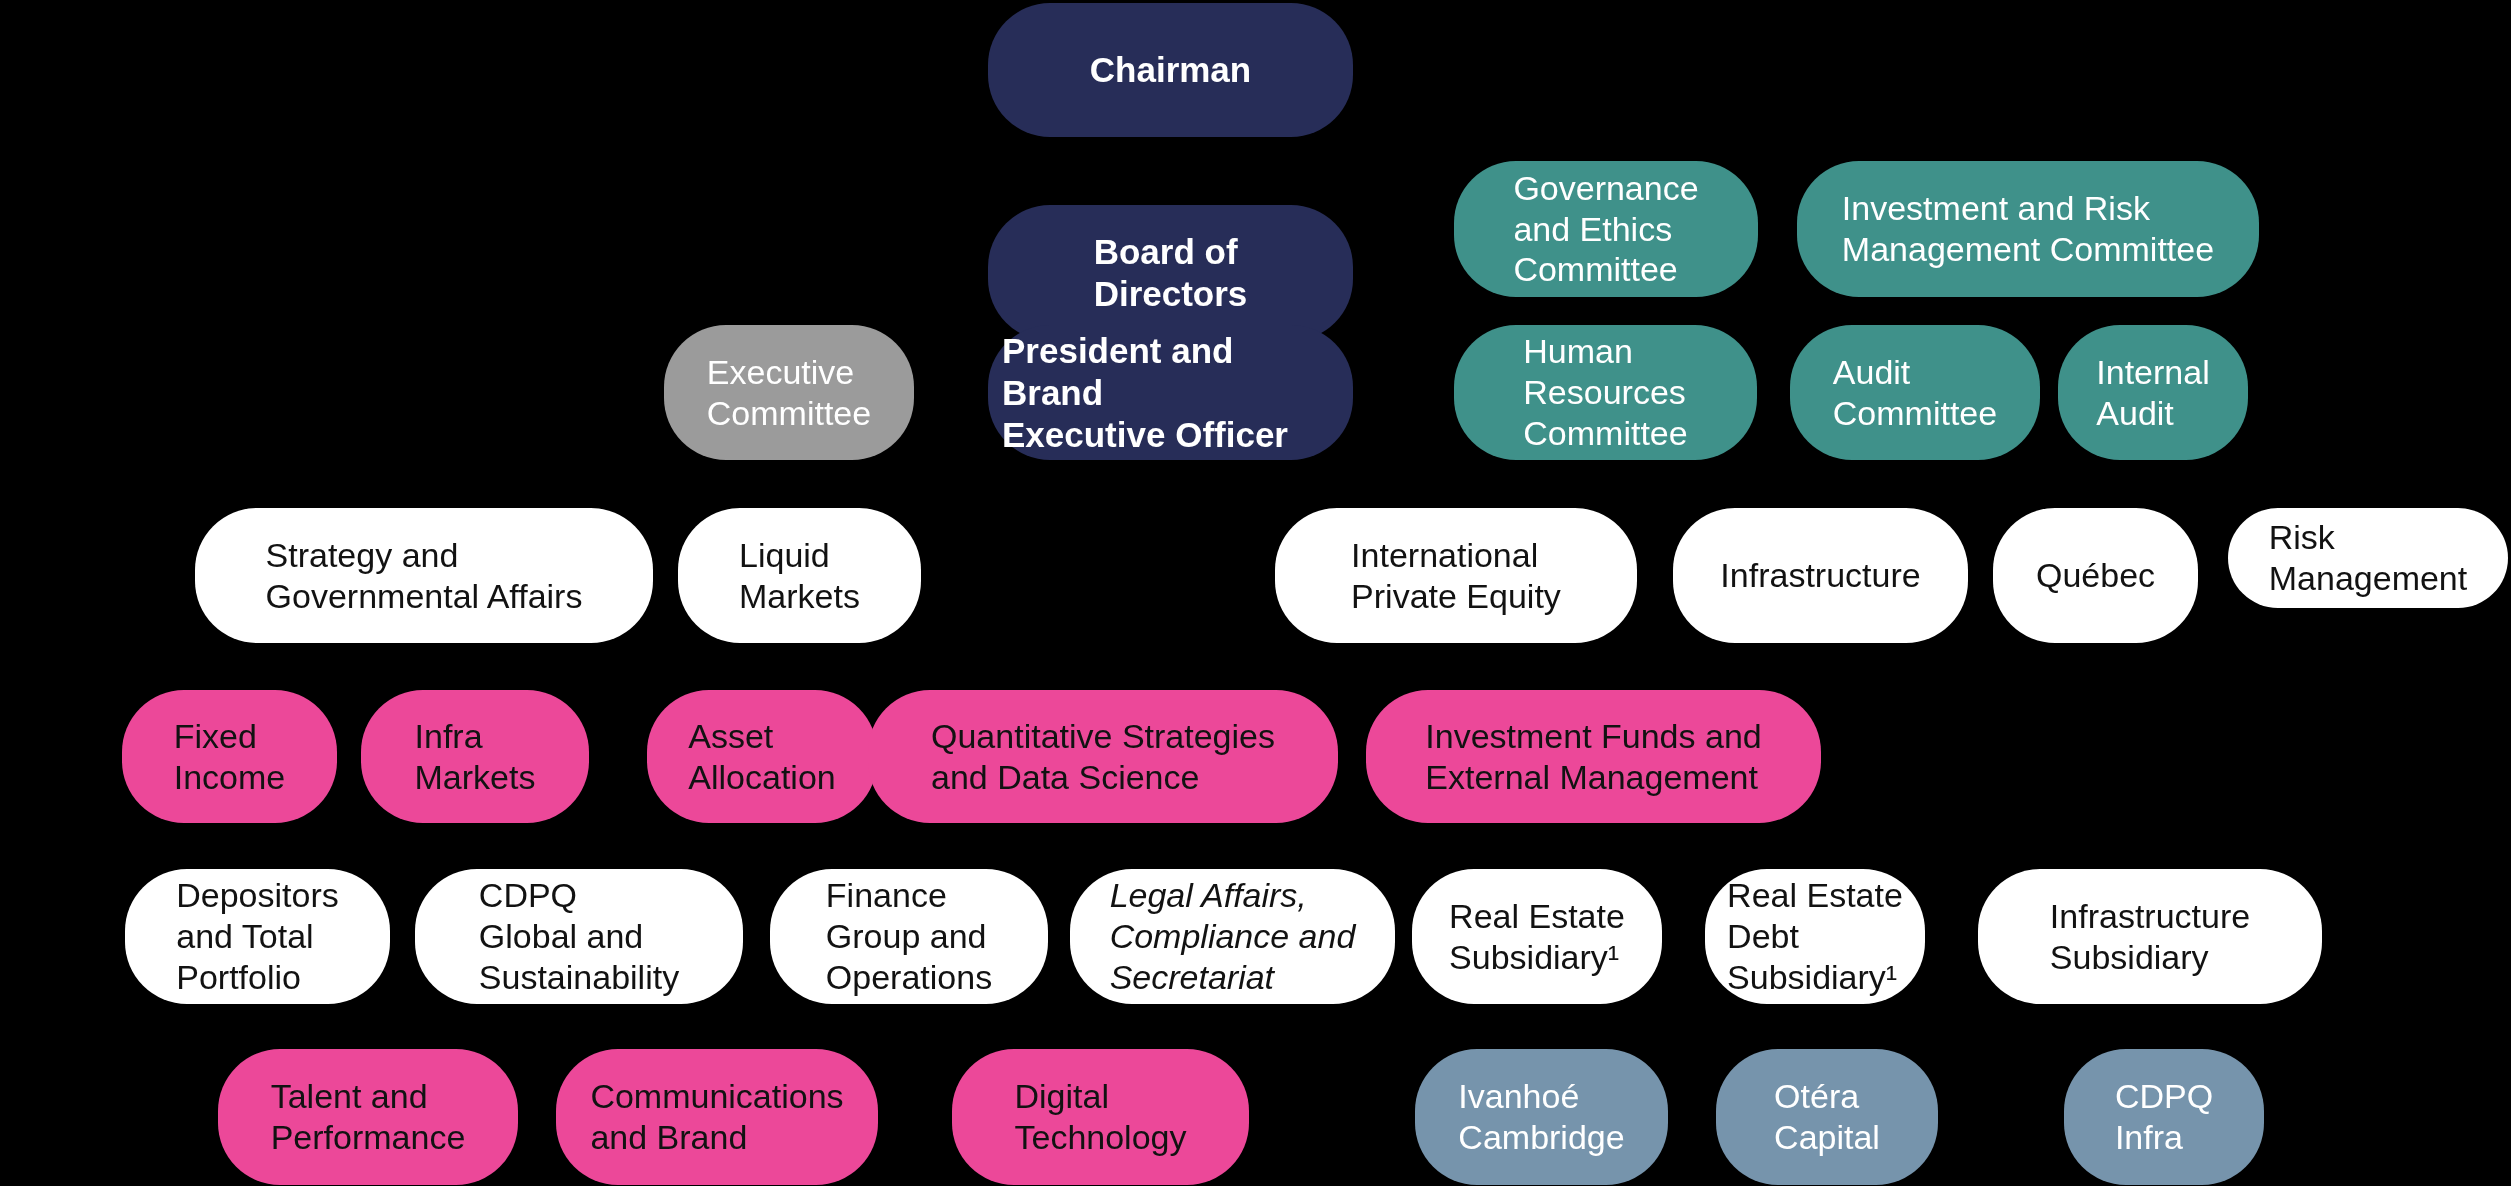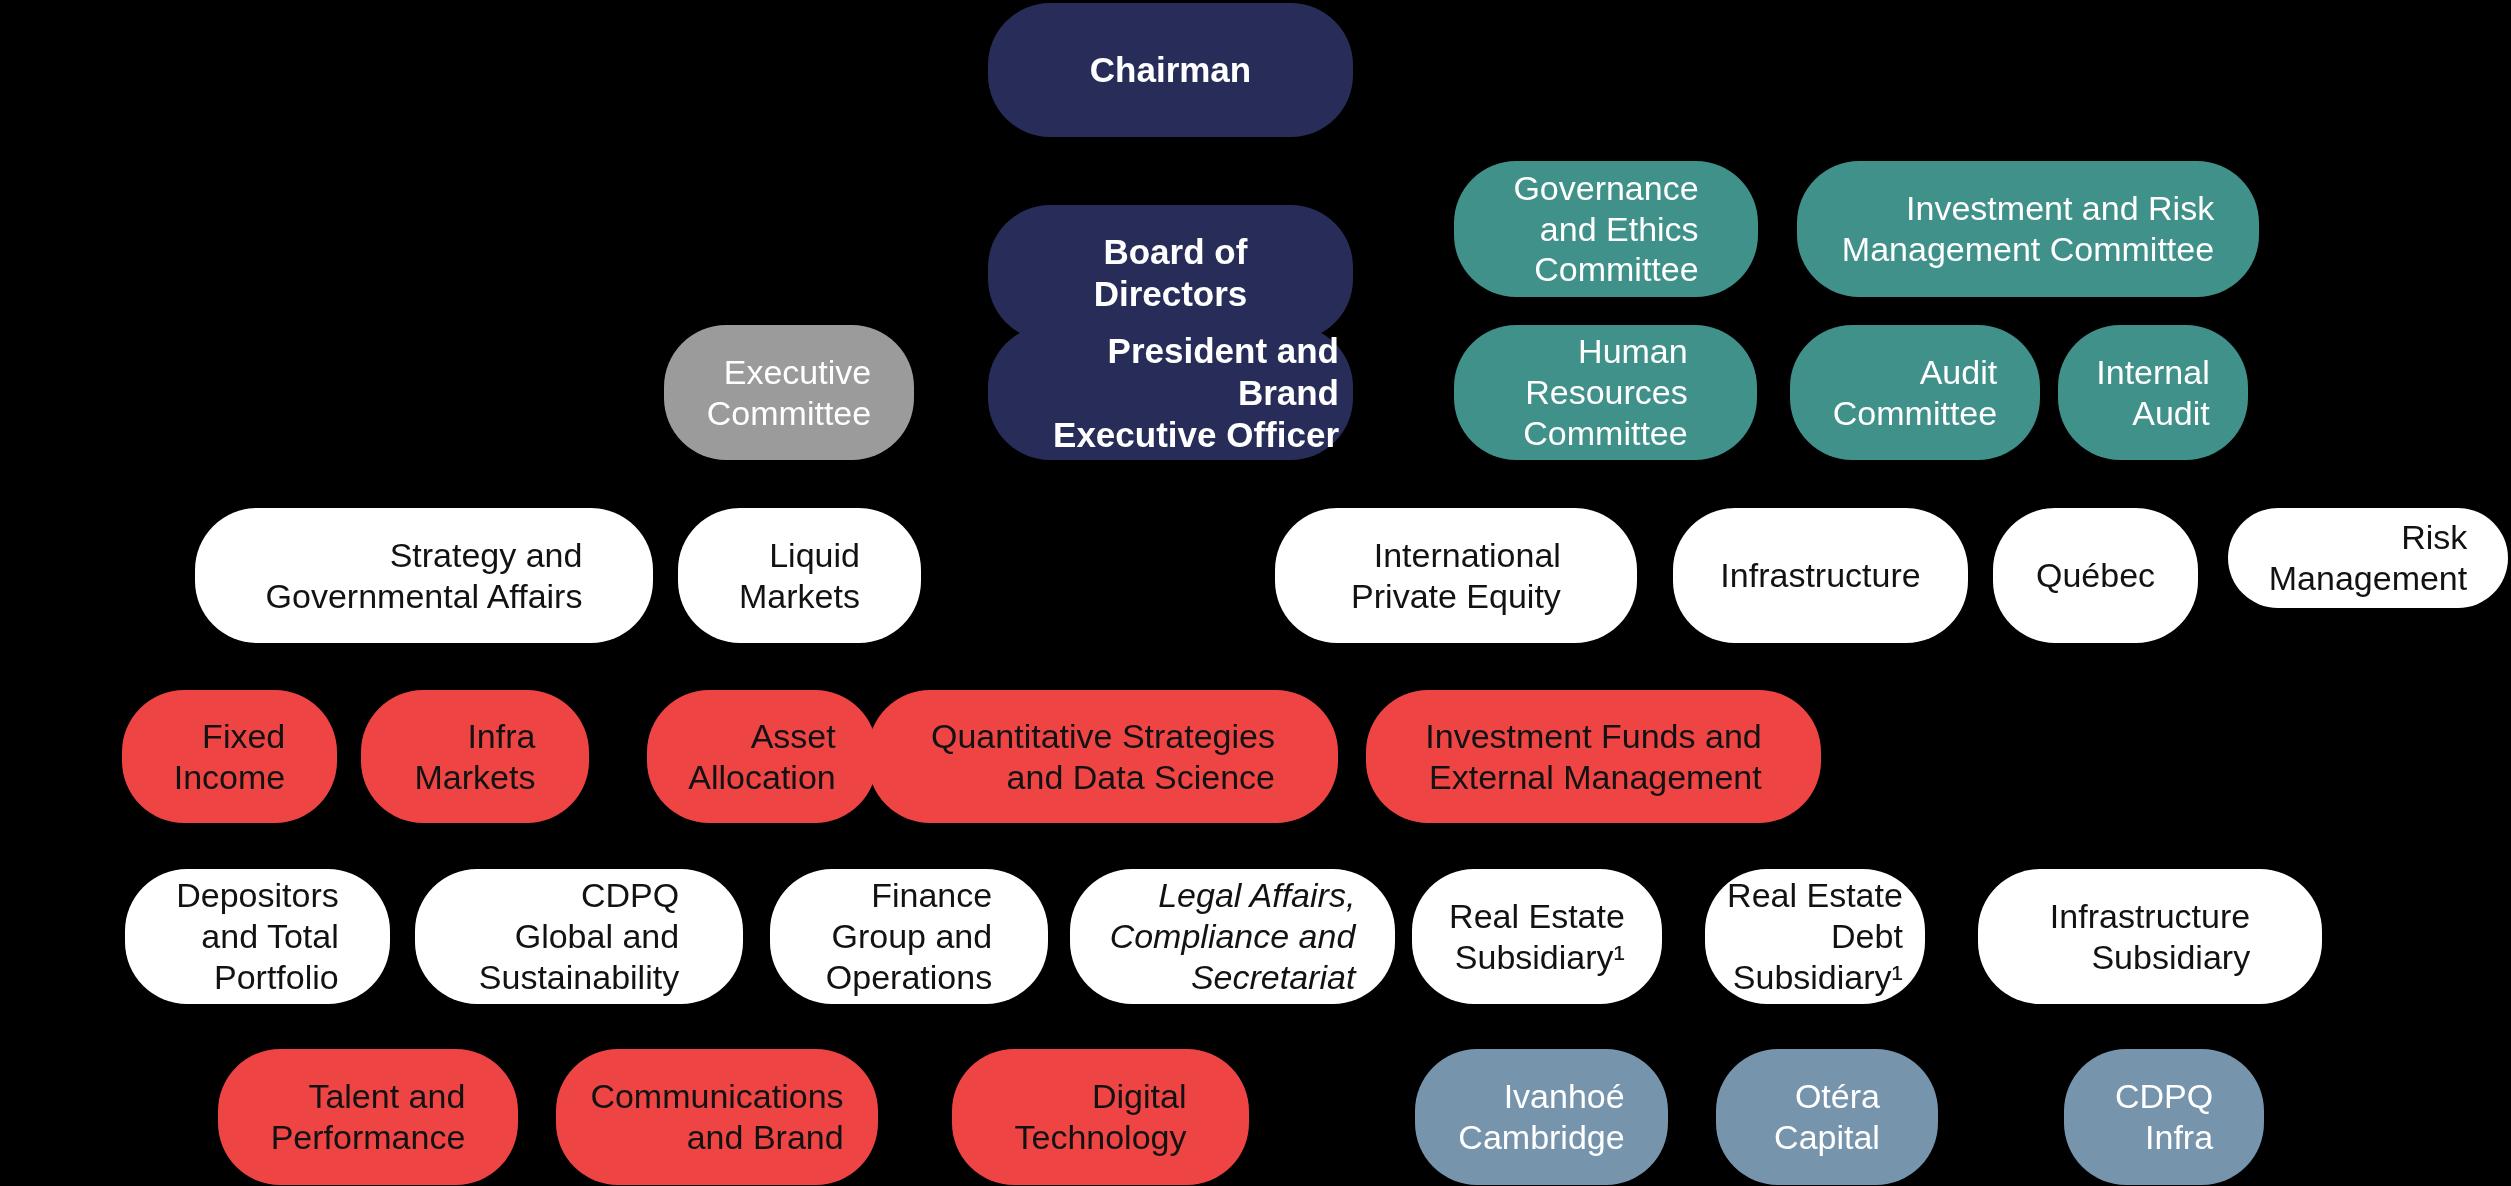--- a/index.html
+++ b/index.html
@@ -14,32 +14,32 @@
     background: #000000;
     overflow: hidden;
     font-family: "Liberation Sans", "DejaVu Sans", sans-serif;
   }
   .node {
     position: absolute;
     border-radius: 62px;
     display: flex;
     align-items: center;
     justify-content: center;
-    text-align: right;
+    text-align: left;
     white-space: pre-line;
     font-size: 34px;
     line-height: 1.2;
     box-sizing: border-box;
     padding: 14px 14px;
   }
   .navy   { background: #272D58; color: #FFFFFF; font-weight: 700; font-size: 35px; }
   .teal   { background: #3F918A; color: #FFFFFF; }
   .gray   { background: #9B9B9B; color: #FFFFFF; }
   .white  { background: #FFFFFF; color: #121212; }
-  .orange { background: #ef4444; color: #121212; }
+  .orange { background: #ec4899; color: #121212; }
   .slate  { background: #7694AC; color: #FFFFFF; }
 </style>
 </head>
 <body>
 
 <div id="canvas">
 
   <div class="node navy" style="left:988px;  top:3px;    width:365px; height:134px;">Chairman</div>
 
   <div class="node navy" style="left:988px;  top:161px;  width:365px; height:136px;margin-top:44px;">Board of

